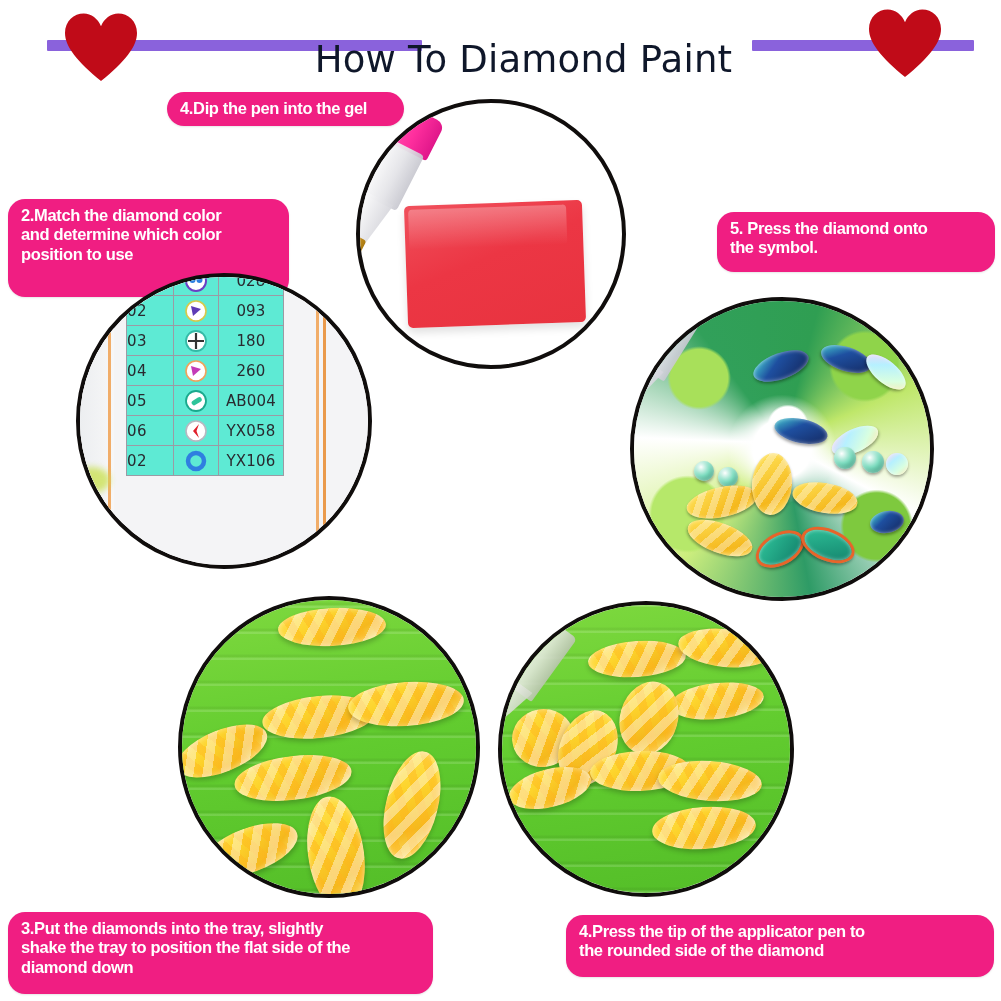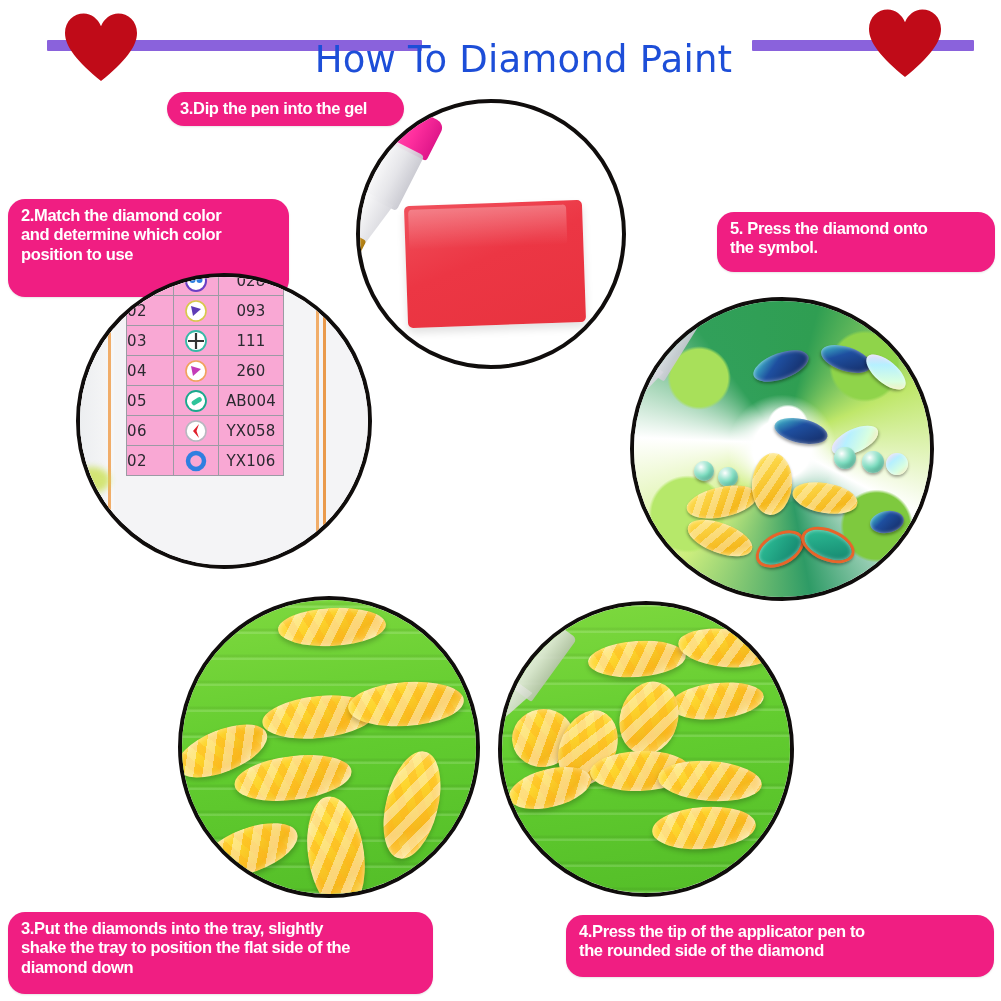--- a/index.html
+++ b/index.html
@@ -9,21 +9,21 @@
   
   #header{position:absolute;left:0;top:0;width:1001px;height:92px;}
   .rule{position:absolute;top:40px;height:11px;background:#8A62DC;border-radius:1px;}
   .rule.left{left:47px;width:375px;}
   .rule.right{left:752px;width:222px;}
   .heart{position:absolute;width:78px;height:72px;}
   .heart.left{left:62px;top:12px;}
   .heart.right{left:866px;top:8px;}
   .heart svg{width:100%;height:100%;display:block;}
   #page-title{position:absolute;left:0;right:0;top:13px;text-align:center;
-      font-size:37px;color:#1d4ed8;font-weight:400;letter-spacing:.2px;
+      font-size:37px;color:#0f172a;font-weight:400;letter-spacing:.2px;
       font-family:"DejaVu Sans", sans-serif;padding-left:46px;}
 
   
   .steplabel{position:absolute;background:#F01E82;color:#ffffff;
       border-radius:17px;font-weight:700;line-height:1.18;
       font-size:16.5px;letter-spacing:-0.35px;
       padding:7px 13px 8px 13px;box-sizing:border-box;
       box-shadow:0 1px 2px rgba(0,0,0,.10);
       font-family:"Liberation Sans", sans-serif;}
   #label-1{left:167px;top:92px;width:237px;height:34px;padding-top:7px;}
@@ -72,21 +72,21 @@
   .orangeline{position:absolute;top:0;width:3px;height:100%;background:#f0a050;opacity:.85;}
   .orangeline.a{left:28px;}
   .orangeline.b{left:236px;}
   .orangeline.c{left:243px;background:#e78a2e;}
   .blot{position:absolute;border-radius:50%;filter:blur(3px);opacity:.75;}
   .blot.g1{left:-6px;top:190px;width:36px;height:26px;background:#c8e04a;}
   .blot.g2{left:6px;top:243px;width:30px;height:24px;background:#3bbd9a;}
   table.chart{position:absolute;left:46px;top:-12px;border-collapse:collapse;
      font-family:"DejaVu Sans", sans-serif;}
   table.chart td{border:1px solid #9b9ba4;height:29px;
-     font-size:15px;color:#2a2a30;background:#f9a8d4;padding:0;}
+     font-size:15px;color:#2a2a30;background:#5eead4;padding:0;}
   td.c-code{width:46px;letter-spacing:.4px;}
   td.c-sym{width:44px;text-align:center;}
   td.c-name{width:64px;text-align:center;font-size:14px;letter-spacing:.2px;}
   .sym{display:inline-block;width:24px;height:24px;vertical-align:middle;}
 
   
   .tray{position:absolute;inset:0;
      background:
        repeating-linear-gradient(0deg,
          rgba(255,255,255,.14) 0px, rgba(255,255,255,.14) 2px,
@@ -159,21 +159,21 @@
   <h1 id="page-title">How To Diamond Paint</h1>
 
   <div class="heart right">
     <svg viewBox="0 0 100 96" xmlns="http://www.w3.org/2000/svg">
       <path d="M50 92 C 18 66, 2 46, 2 28 C 2 12, 14 2, 27 2 C 37 2, 46 9, 50 19 C 54 9, 63 2, 73 2 C 86 2, 98 12, 98 28 C 98 46, 82 66, 50 92 Z" fill="#C00B18"></path>
     </svg>
   </div>
 </div>
 
 <div class="steplabel" id="label-1">
-  <div>3.Dip the pen into the gel</div>
+  <div>4.Dip the pen into the gel</div>
 </div>
 
 <div class="steplabel" id="label-2">
   <div>2.Match the diamond color</div>
   <div>and determine which color</div>
   <div>position to use</div>
 </div>
 
 <div class="steplabel" id="label-5">
   <div>5.  Press the diamond onto</div>
@@ -242,21 +242,21 @@
       <tr>
         <td class="c-code">03</td>
         <td class="c-sym">
           <span class="sym">
             <svg viewBox="0 0 24 24">
                   <circle cx="12" cy="12" r="10" fill="#fff" stroke="#35b9a6" stroke-width="1.8"></circle>
                   <path d="M12 4 V20 M4 12 H20" stroke="#333" stroke-width="2.2"></path>
                 </svg>
           </span>
         </td>
-        <td class="c-name">111</td>
+        <td class="c-name">180</td>
       </tr>
       <tr>
         <td class="c-code">04</td>
         <td class="c-sym">
           <span class="sym">
             <svg viewBox="0 0 24 24">
                   <circle cx="12" cy="12" r="10" fill="#fff" stroke="#f0a35c" stroke-width="1.6"></circle>
                   <path d="M7 7 L17 10 L9 17 Z" fill="#c43bb8"></path>
                 </svg>
           </span>

